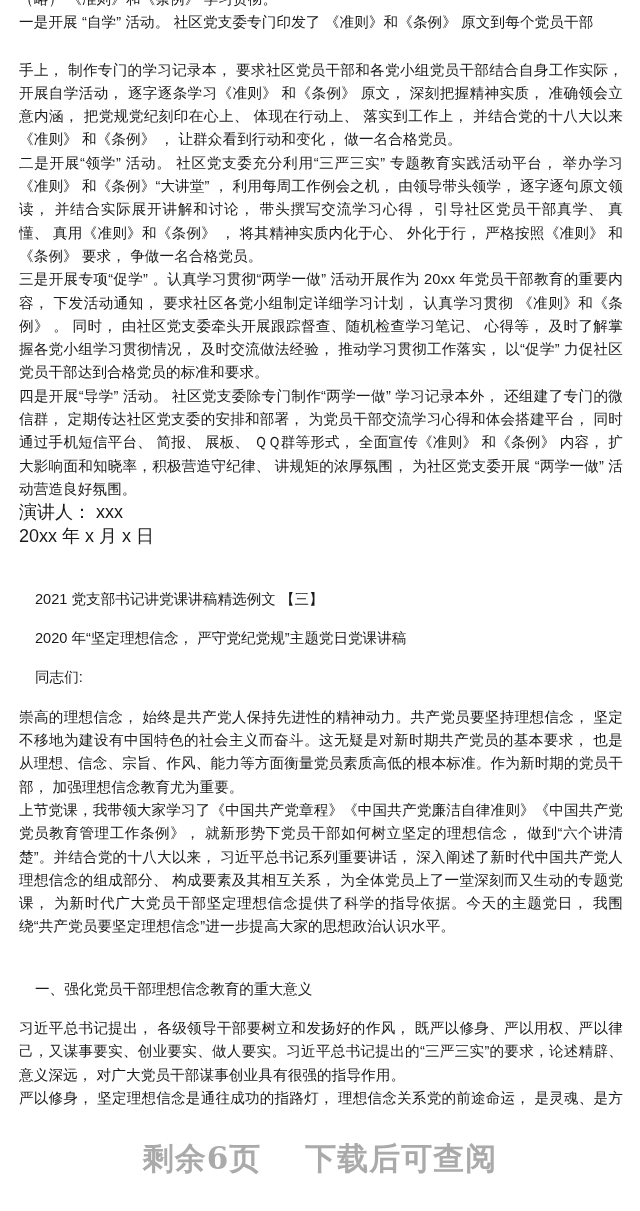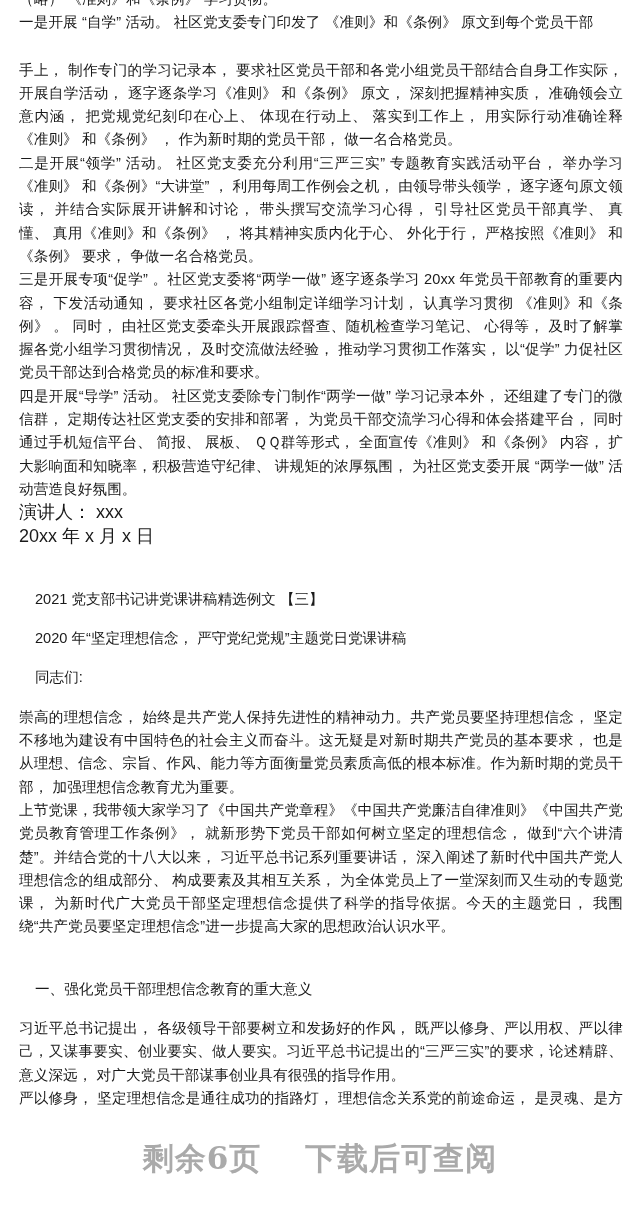--- a/index.html
+++ b/index.html
@@ -94,25 +94,25 @@
 <div id="doc-page">
 
   <div class="doc-body">
 
     <p class="para clipped-top">（略） 《准则》和《条例》 学习贯彻。</p>
 
     <p class="para">一是开展 “自学” 活动。 社区党支委专门印发了 《准则》和《条例》 原文到每个党员干部</p>
 
     <div class="spacer-lg"></div>
 
-    <p class="para">手上， 制作专门的学习记录本， 要求社区党员干部和各党小组党员干部结合自身工作实际， 开展自学活动， 逐字逐条学习《准则》 和《条例》 原文， 深刻把握精神实质， 准确领会立意内涵， 把党规党纪刻印在心上、 体现在行动上、 落实到工作上， 用实际行动准确诠释《准则》 和《条例》 ， 作为新时期的党员干部， 做一名合格党员。</p>
+    <p class="para">手上， 制作专门的学习记录本， 要求社区党员干部和各党小组党员干部结合自身工作实际， 开展自学活动， 逐字逐条学习《准则》 和《条例》 原文， 深刻把握精神实质， 准确领会立意内涵， 把党规党纪刻印在心上、 体现在行动上、 落实到工作上， 并结合党的十八大以来《准则》 和《条例》 ， 让群众看到行动和变化， 做一名合格党员。</p>
 
     <p class="para">二是开展“领学” 活动。 社区党支委充分利用“三严三实” 专题教育实践活动平台， 举办学习《准则》 和《条例》“大讲堂” ， 利用每周工作例会之机， 由领导带头领学， 逐字逐句原文领读， 并结合实际展开讲解和讨论， 带头撰写交流学习心得， 引导社区党员干部真学、 真懂、 真用《准则》和《条例》 ， 将其精神实质内化于心、 外化于行， 严格按照《准则》 和《条例》 要求， 争做一名合格党员。</p>
 
-    <p class="para">三是开展专项“促学” 。社区党支委将“两学一做” 逐字逐条学习 20xx 年党员干部教育的重要内容， 下发活动通知， 要求社区各党小组制定详细学习计划， 认真学习贯彻 《准则》和《条例》 。 同时， 由社区党支委牵头开展跟踪督查、随机检查学习笔记、 心得等， 及时了解掌握各党小组学习贯彻情况， 及时交流做法经验， 推动学习贯彻工作落实， 以“促学” 力促社区党员干部达到合格党员的标准和要求。</p>
+    <p class="para">三是开展专项“促学” 。认真学习贯彻“两学一做” 活动开展作为 20xx 年党员干部教育的重要内容， 下发活动通知， 要求社区各党小组制定详细学习计划， 认真学习贯彻 《准则》和《条例》 。 同时， 由社区党支委牵头开展跟踪督查、随机检查学习笔记、 心得等， 及时了解掌握各党小组学习贯彻情况， 及时交流做法经验， 推动学习贯彻工作落实， 以“促学” 力促社区党员干部达到合格党员的标准和要求。</p>
 
     <p class="para">四是开展“导学” 活动。 社区党支委除专门制作“两学一做” 学习记录本外， 还组建了专门的微信群， 定期传达社区党支委的安排和部署， 为党员干部交流学习心得和体会搭建平台， 同时通过手机短信平台、 简报、 展板、 ＱＱ群等形式， 全面宣传《准则》 和《条例》 内容， 扩大影响面和知晓率，积极营造守纪律、 讲规矩的浓厚氛围， 为社区党支委开展 “两学一做” 活动营造良好氛围。</p>
 
     <p class="sign-line">演讲人： xxx</p>
 
     <p class="sign-line">20xx 年 x 月 x 日</p>
 
     <div class="spacer-lg"></div>
 
     <p class="heading-line">2021 党支部书记讲党课讲稿精选例文 【三】</p>

